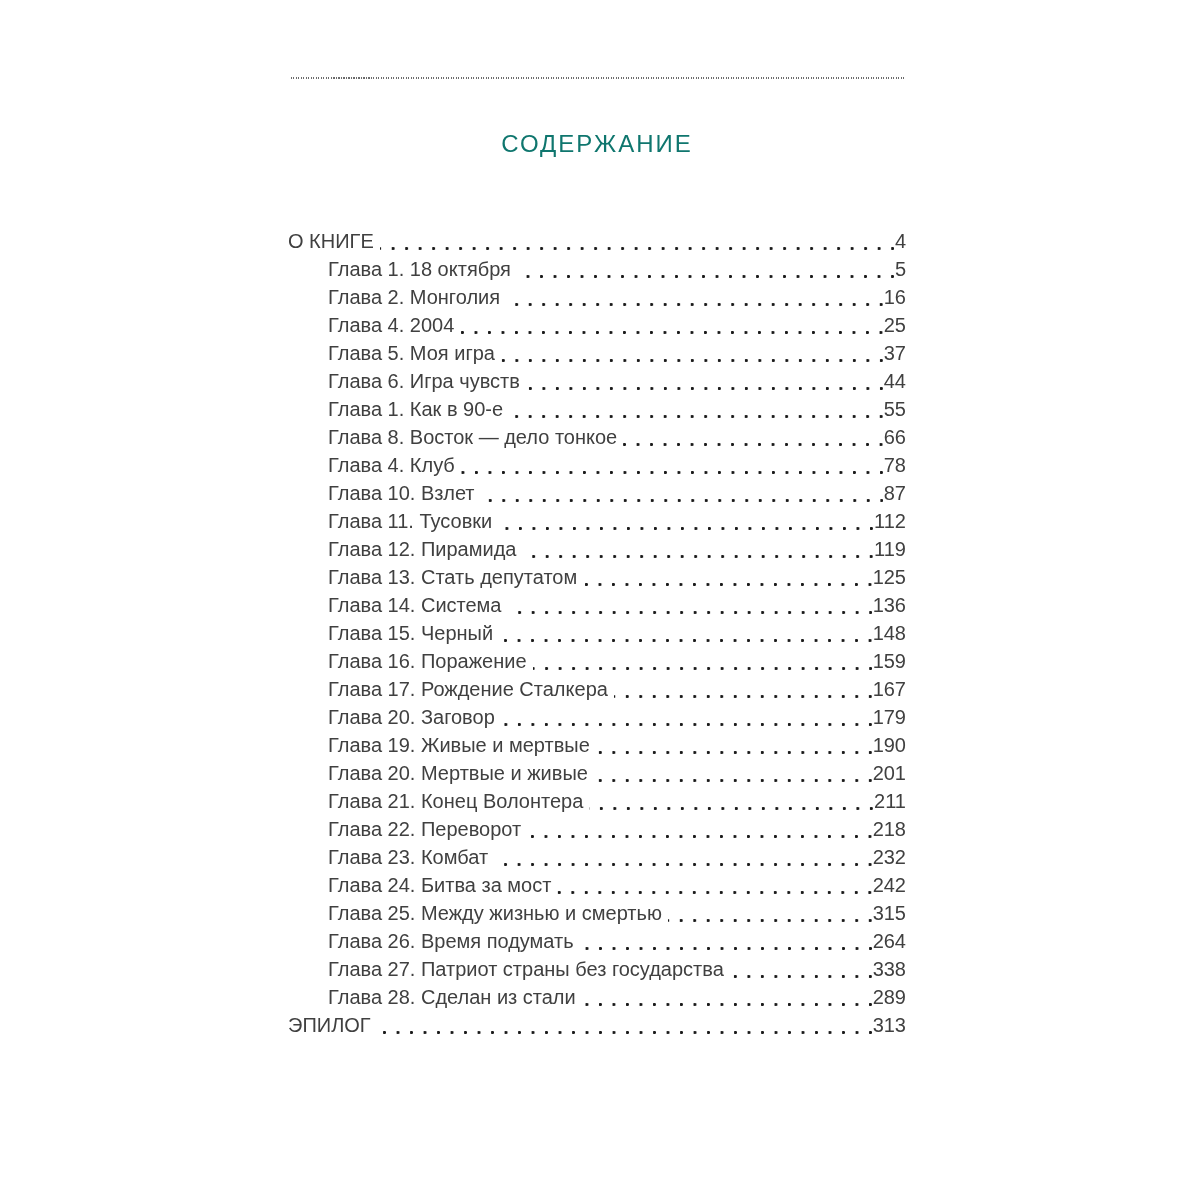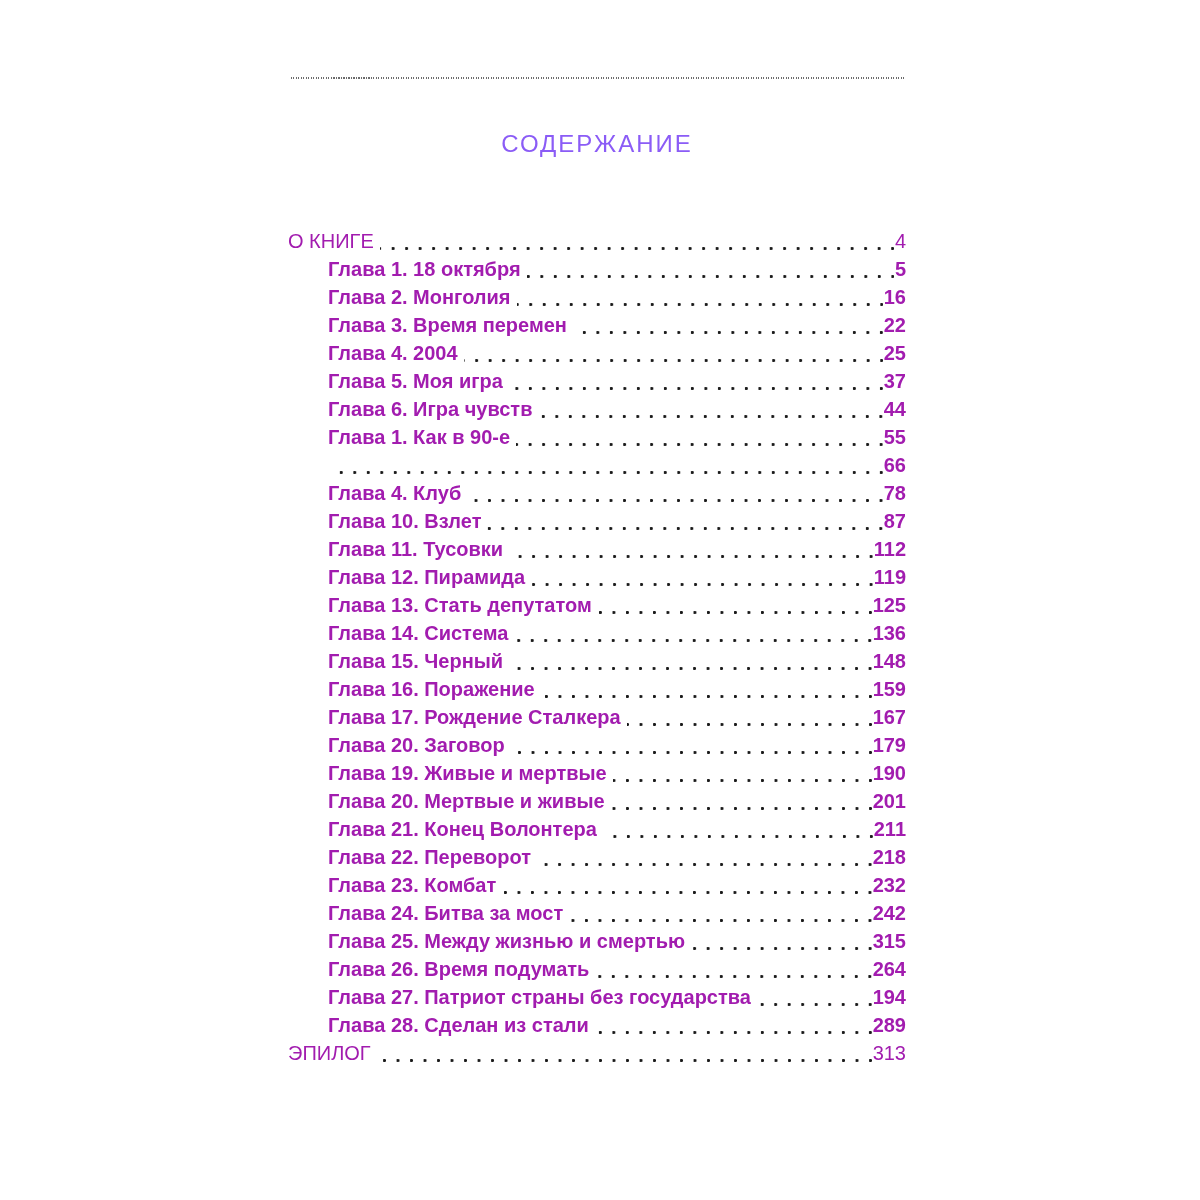--- a/index.html
+++ b/index.html
@@ -25,39 +25,38 @@
   }
   .page-title {
     position: absolute;
     left: 288px;
     top: 130px;
     width: 618px;
     text-align: center;
     font-size: 24px;
     font-weight: 400;
     letter-spacing: 2px;
-    color: #8b5cf6;
+    color: #0f766e;
   }
   .toc {
     position: absolute;
     left: 288px;
     top: 227px;
     width: 618px;
   }
   .toc-row {
     display: flex;
     height: 28px;
     line-height: 28px;
     font-size: 20px;
-    color: #a21caf;
+    color: #404040;
     white-space: nowrap;
   }
   .toc-row.indent {
     padding-left: 40px;
-    font-weight: bold;
   }
   .toc-label {
     flex: 0 0 auto;
     padding-right: 3px;
   }
   .leader {
     flex: 1 1 auto;
     position: relative;
     margin: 0 1px 0 3px;
     min-width: 10px;
@@ -95,45 +94,41 @@
     <span class="toc-label">Глава 1. 18 октября</span>
     <span class="leader"></span>
     <span class="pagenum">5</span>
   </div>
       <div class="toc-row indent">
     <span class="toc-label">Глава 2. Монголия</span>
     <span class="leader"></span>
     <span class="pagenum">16</span>
   </div>
       <div class="toc-row indent">
-    <span class="toc-label">Глава 3. Время перемен</span>
-    <span class="leader"></span>
-    <span class="pagenum">22</span>
-  </div>
-      <div class="toc-row indent">
     <span class="toc-label">Глава 4. 2004</span>
     <span class="leader"></span>
     <span class="pagenum">25</span>
   </div>
       <div class="toc-row indent">
     <span class="toc-label">Глава 5. Моя игра</span>
     <span class="leader"></span>
     <span class="pagenum">37</span>
   </div>
       <div class="toc-row indent">
     <span class="toc-label">Глава 6. Игра чувств</span>
     <span class="leader"></span>
     <span class="pagenum">44</span>
   </div>
       <div class="toc-row indent">
     <span class="toc-label">Глава 1. Как в 90-е</span>
     <span class="leader"></span>
     <span class="pagenum">55</span>
   </div>
       <div class="toc-row indent">
+    <span class="toc-label">Глава 8. Восток — дело тонкое</span>
     <span class="leader"></span>
     <span class="pagenum">66</span>
   </div>
       <div class="toc-row indent">
     <span class="toc-label">Глава 4. Клуб</span>
     <span class="leader"></span>
     <span class="pagenum">78</span>
   </div>
       <div class="toc-row indent">
     <span class="toc-label">Глава 10. Взлет</span>
@@ -216,21 +211,21 @@
     <span class="pagenum">315</span>
   </div>
       <div class="toc-row indent">
     <span class="toc-label">Глава 26. Время подумать</span>
     <span class="leader"></span>
     <span class="pagenum">264</span>
   </div>
       <div class="toc-row indent">
     <span class="toc-label">Глава 27. Патриот страны без государства</span>
     <span class="leader"></span>
-    <span class="pagenum">194</span>
+    <span class="pagenum">338</span>
   </div>
       <div class="toc-row indent">
     <span class="toc-label">Глава 28. Сделан из стали</span>
     <span class="leader"></span>
     <span class="pagenum">289</span>
   </div>
       <div class="toc-row">
     <span class="toc-label">ЭПИЛОГ</span>
     <span class="leader"></span>
     <span class="pagenum">313</span>

